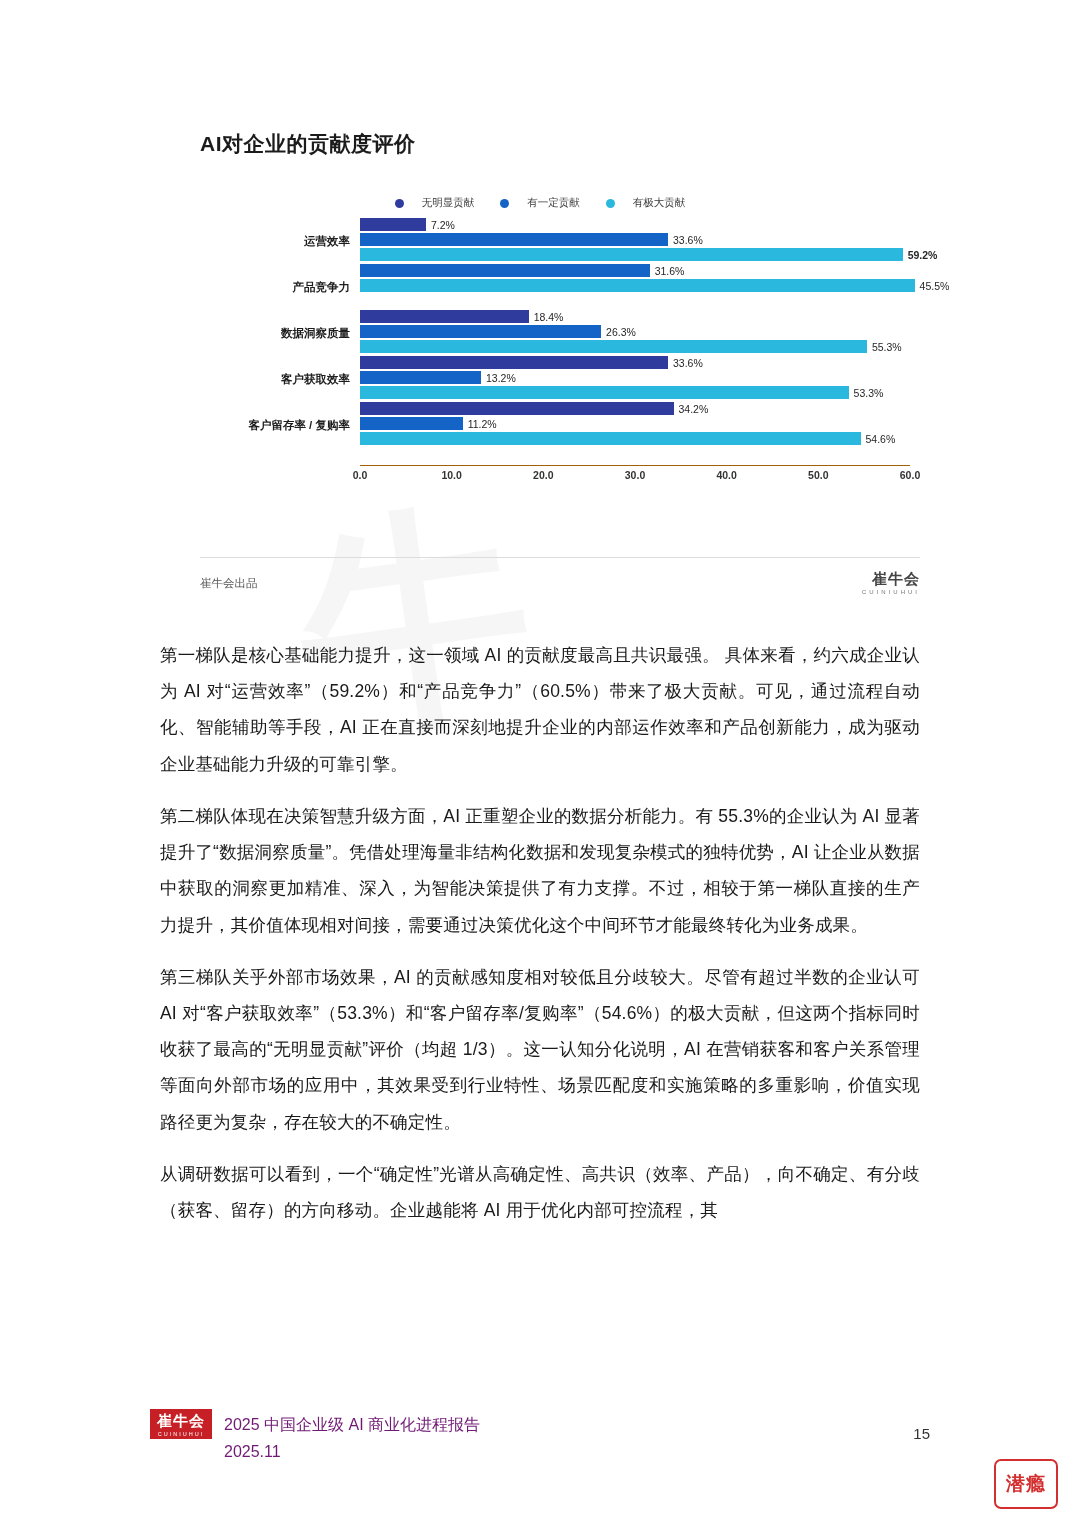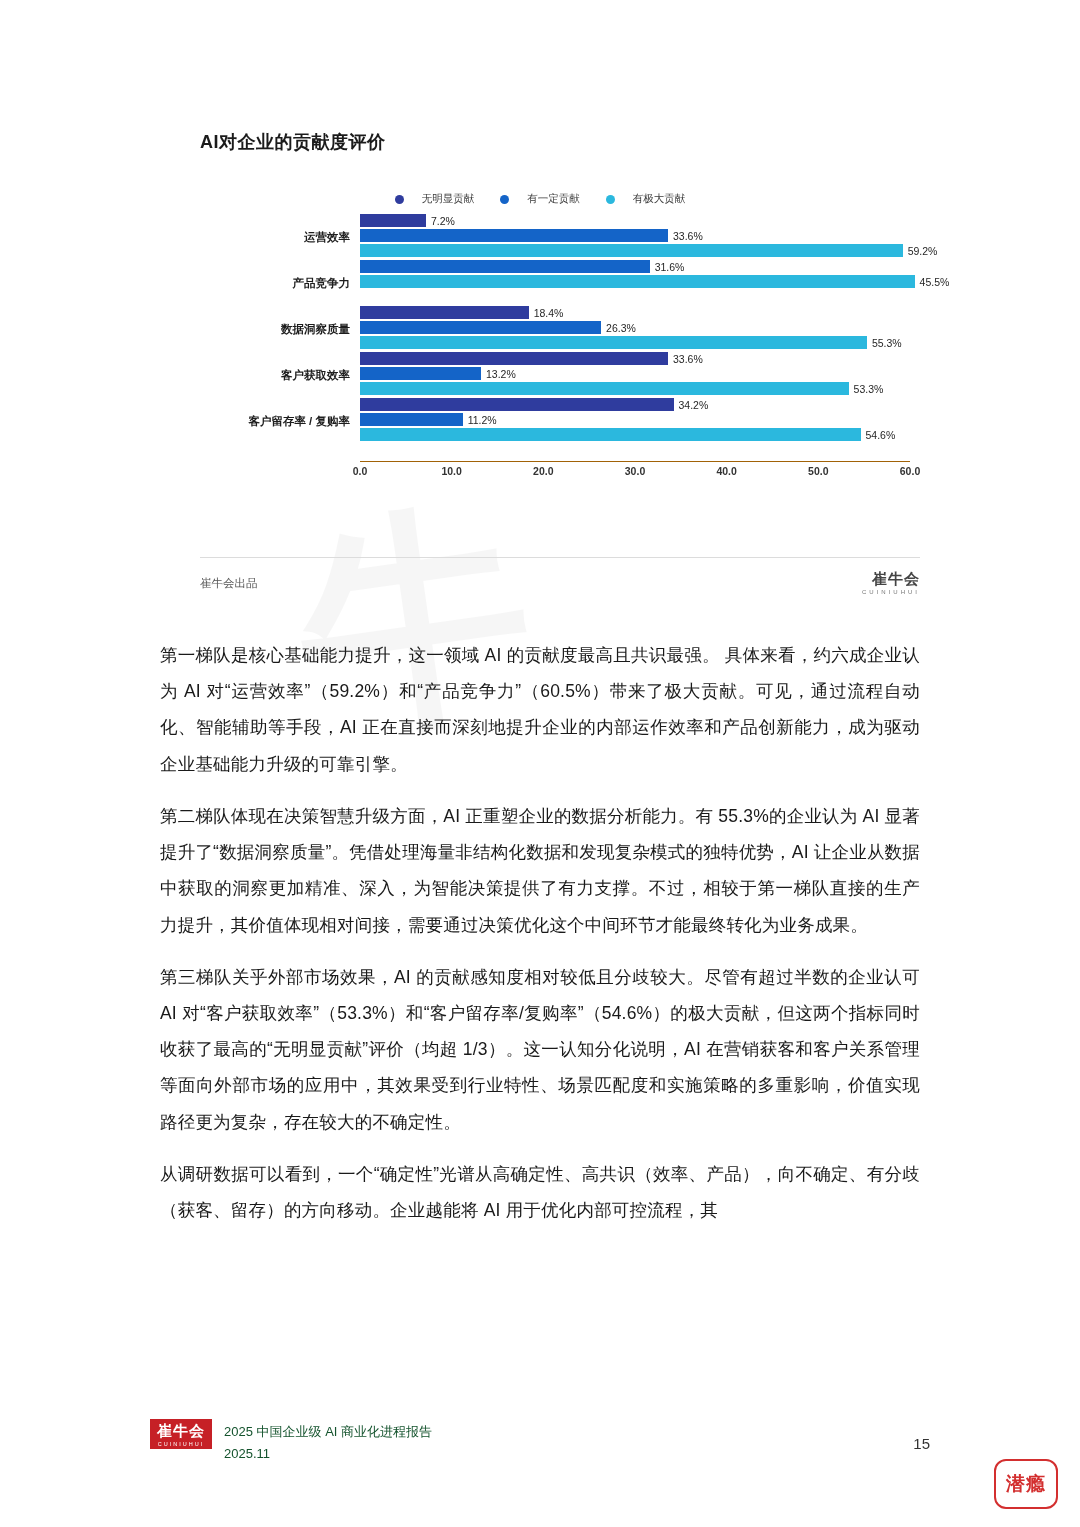--- a/index.html
+++ b/index.html
@@ -25,21 +25,21 @@
 
   
   .chart-card {
     position: absolute;
     left: 160px;
     top: 130px;
     width: 760px;
     height: 470px;
   }
   .chart-title {
-    font-size: 18px;
+    font-size: 21px;
     font-weight: bold;
     color: #1b1b1b;
     letter-spacing: 0.5px;
     margin: 0 0 6px 40px;
   }
   .legend {
     display: flex;
     justify-content: center;
     gap: 26px;
     margin-top: 38px;
@@ -220,40 +220,40 @@
     letter-spacing: 1px;
   }
   .brand-mark .sub {
     display: block;
     font-size: 5.5px;
     letter-spacing: 2px;
     font-weight: normal;
     margin-top: 2px;
   }
   .footer-lines {
-    font-size: 13px;
-    color: #14532d;
+    font-size: 16px;
+    color: #701a75;
     line-height: 1.7;
     padding-top: 2px;
   }
   .page-number {
     font-size: 15px;
     color: #333;
     padding-top: 16px;
   }
 
   
   .corner-badge {
     position: absolute;
     right: 22px;
     bottom: 18px;
     width: 60px;
     height: 46px;
     border: 2px solid #d32f2f;
-    border-radius: 12px;
+    border-radius: 7px;
     display: flex;
     align-items: center;
     justify-content: center;
     background: #fff;
   }
   .corner-badge span {
     color: #d32f2f;
     font-size: 19px;
     font-weight: bold;
     letter-spacing: 1px;
@@ -292,21 +292,21 @@
               <div class="bar-row">
                 <div class="bar" style="background: rgb(47, 60, 158); width: 12%;"></div>
                 <div class="bar-val" style="left: 12%;">7.2%</div>
               </div>
               <div class="bar-row">
                 <div class="bar" style="background: rgb(20, 100, 200); width: 56%;"></div>
                 <div class="bar-val" style="left: 56%;">33.6%</div>
               </div>
               <div class="bar-row">
                 <div class="bar" style="background: rgb(43, 184, 222); width: 98.6667%;"></div>
-                <div class="bar-val" style="left: 98.6667%;">59.2%</div>
+                <div class="bar-val" style="left: 98.6667%; font-weight: bold;">59.2%</div>
               </div>
             </div>
           </div>
           <div class="cat-group" style="top: 48px;">
             <div class="cat-label">产品竞争力</div>
             <div class="bars">
               <div class="bar-row">
                 <div class="bar" style="background: rgb(20, 100, 200); width: 52.6667%;"></div>
                 <div class="bar-val" style="left: 52.6667%;">31.6%</div>
               </div>

